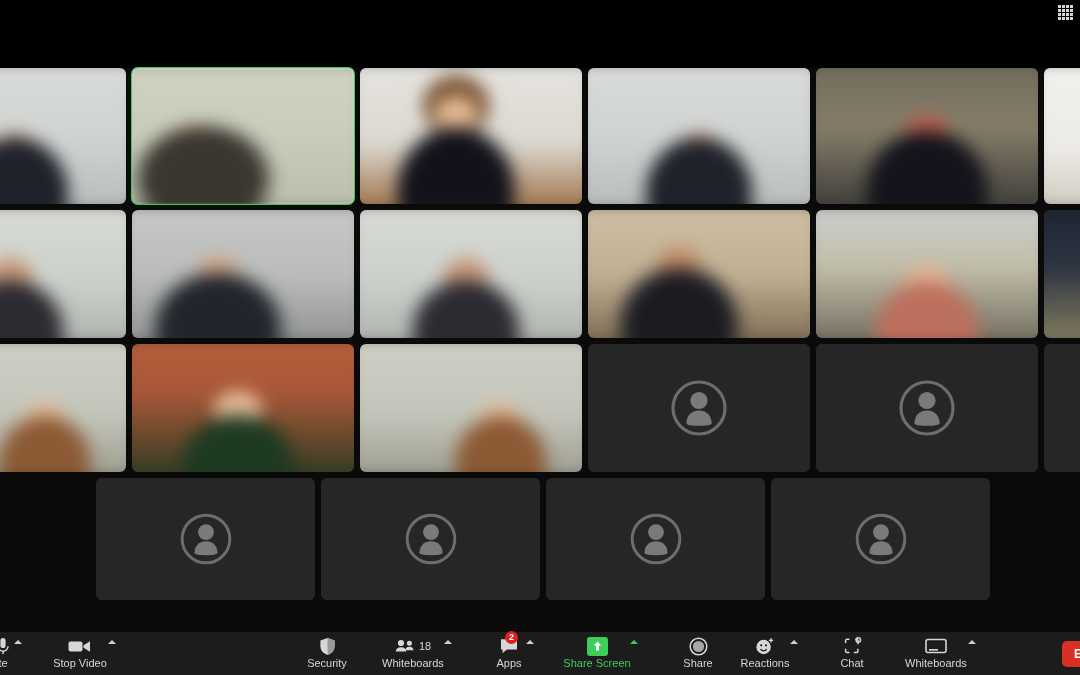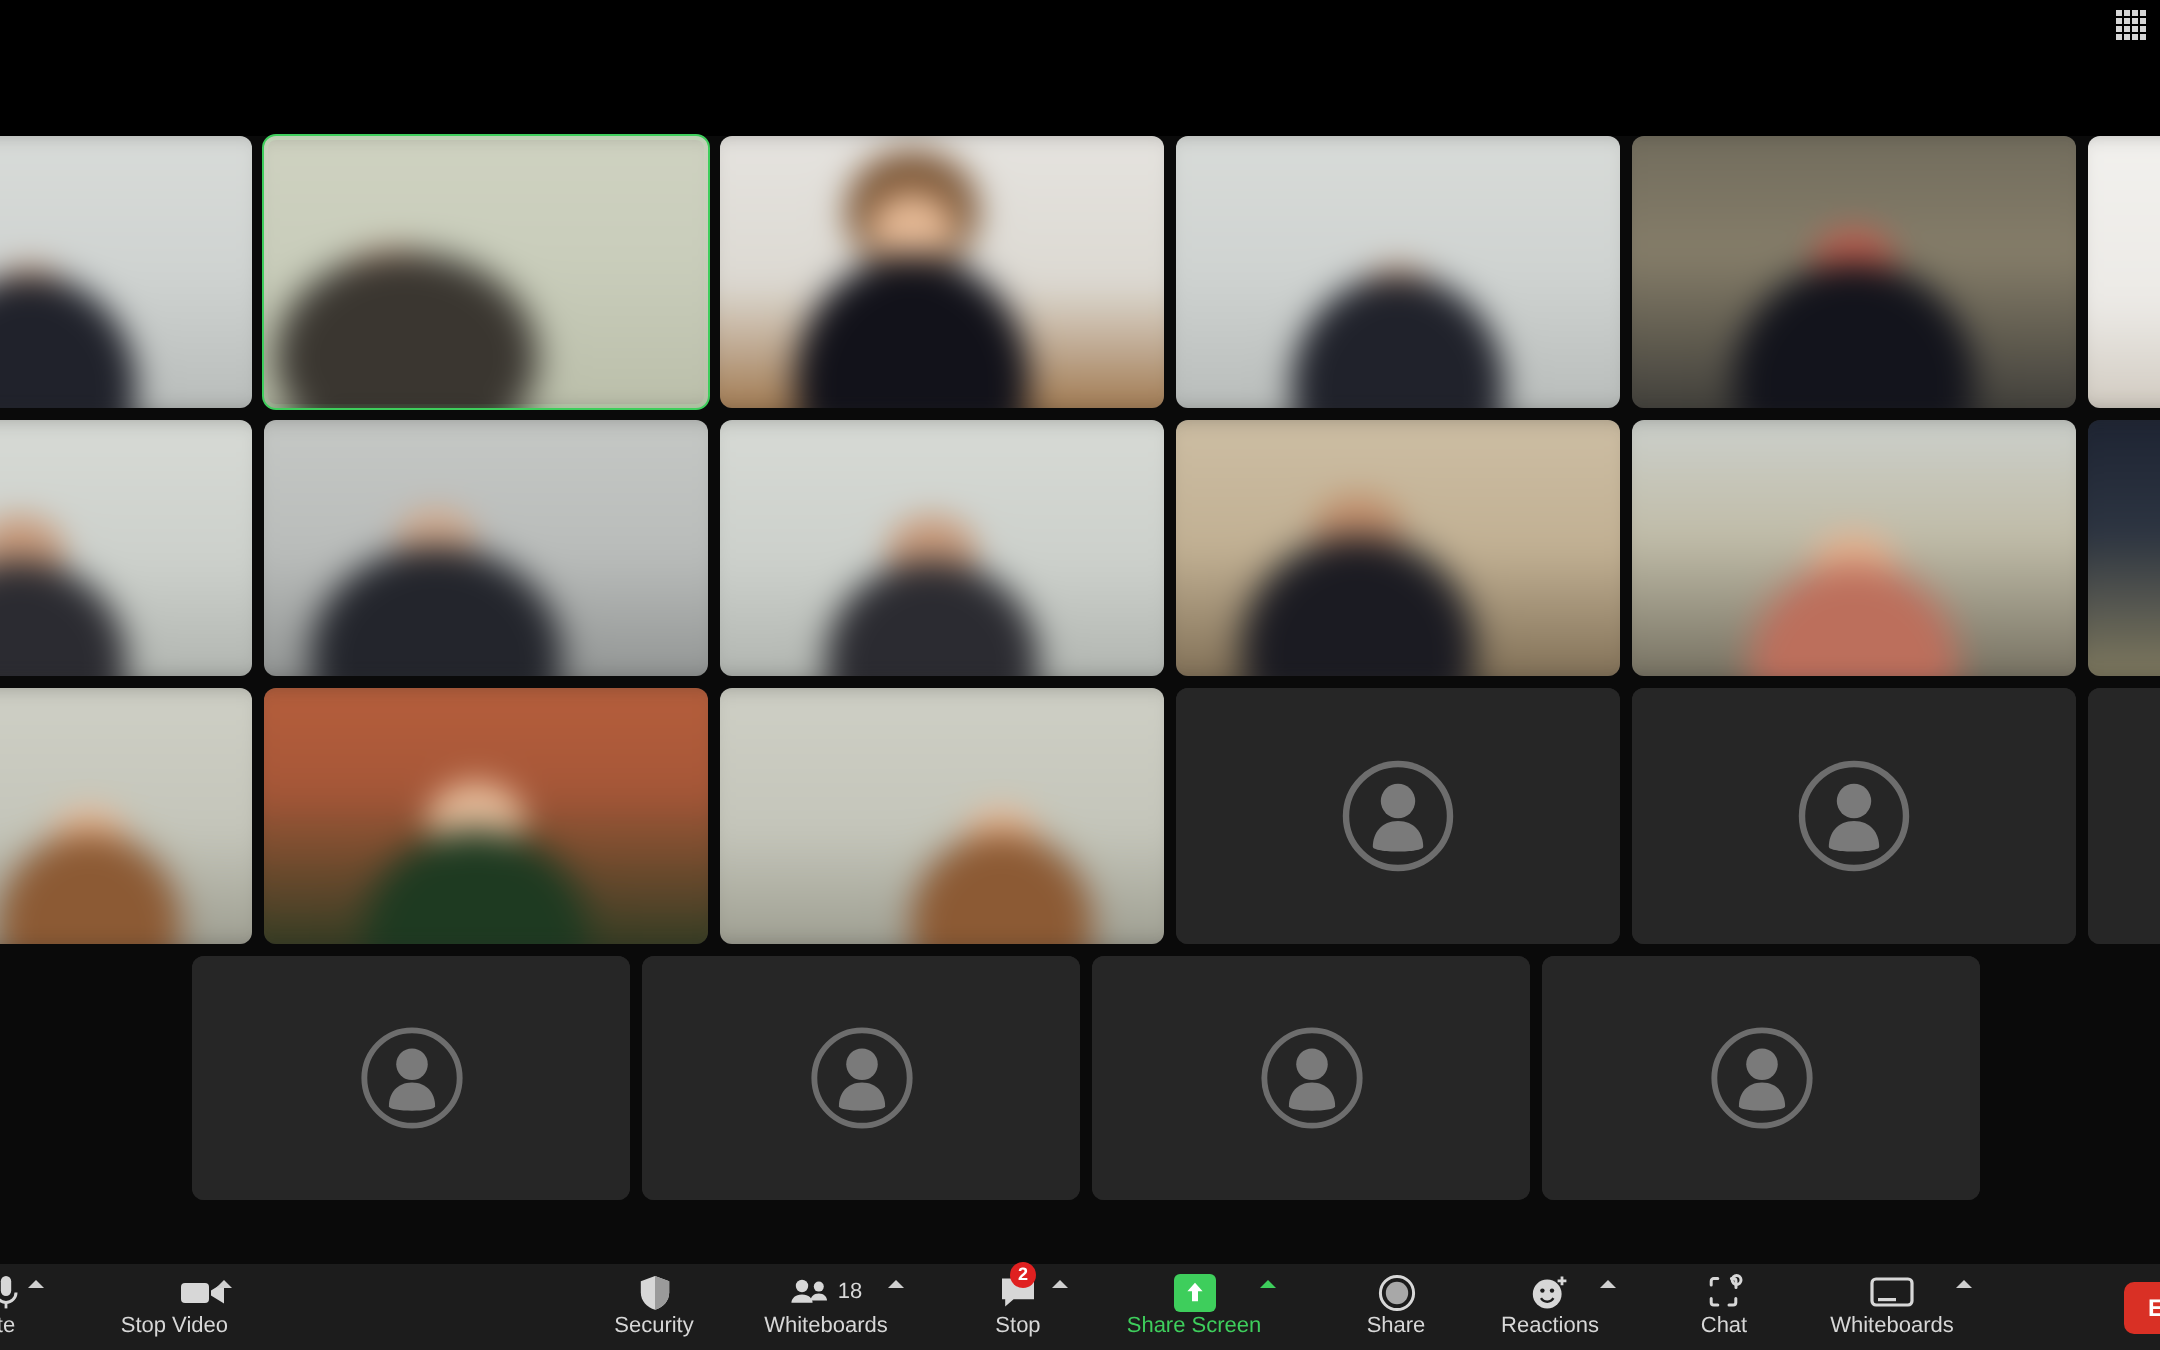--- a/index.html
+++ b/index.html
@@ -296,21 +296,21 @@
           <svg width="14" height="19" viewBox="0 0 14 19">
             <rect x="4.4" y="1" width="5.2" height="10" rx="2.6" fill="#d7d7d7"></rect>
             <path d="M2 9.2a5 5 0 0 0 10 0" fill="none" stroke="#d7d7d7" stroke-width="1.5"></path>
             <rect x="6.3" y="14" width="1.4" height="3.2" fill="#d7d7d7"></rect>
           </svg>
         </div>
         <div class="tb-label">te</div>
         <div class="caret"></div>
       </div>
 
-      <div class="tb-item with-caret" style="min-width:68px; margin-left:12px;align-items:flex-end;">
+      <div class="tb-item with-caret" style="min-width:68px; margin-left:12px;">
         <div class="tb-icon">
           <svg width="24" height="15" viewBox="0 0 24 15">
             <rect x="0.5" y="2.5" width="14" height="10" rx="2" fill="#d7d7d7"></rect>
             <path d="M15.5 6.3 L22 2.2 L22 12.8 L15.5 8.7 Z" fill="#d7d7d7"></path>
           </svg>
         </div>
         <div class="tb-label">Stop Video</div>
         <div class="caret"></div>
       </div>
 
@@ -342,21 +342,21 @@
         <div class="caret"></div>
       </div>
 
       <div class="tb-item with-caret" style="min-width:46px; margin-left:22px;">
         <div class="tb-icon">
           <svg width="20" height="17" viewBox="0 0 20 17">
             <path d="M2 1.2h16v10.4H7.8L3.6 15.2v-3.6H2Z" fill="#d7d7d7"></path>
           </svg>
         </div>
         <div class="badge">2</div>
-        <div class="tb-label">Stop</div>
+        <div class="tb-label">Apps</div>
         <div class="caret"></div>
       </div>
 
       <div class="tb-item with-caret" style="min-width:78px; margin-left:12px;">
         <div class="tb-icon">
           <div class="share-box">
             <svg width="11" height="12" viewBox="0 0 11 12">
               <path d="M5.5 1.4 L9.3 5.6 H7 V10.6 H4 V5.6 H1.7 Z" fill="#ffffff"></path>
             </svg>
           </div>
@@ -368,21 +368,21 @@
       <div class="tb-item" style="min-width:52px; margin-left:22px;">
         <div class="tb-icon">
           <svg width="19" height="19" viewBox="0 0 19 19">
             <circle cx="9.5" cy="9.5" r="8.3" fill="none" stroke="#d7d7d7" stroke-width="1.5"></circle>
             <circle cx="9.5" cy="9.5" r="5.6" fill="#a8a8a8"></circle>
           </svg>
         </div>
         <div class="tb-label">Share</div>
       </div>
 
-      <div class="tb-item with-caret" style="min-width:62px; margin-left:20px;justify-content:space-between;">
+      <div class="tb-item with-caret" style="min-width:62px; margin-left:10px;justify-content:space-between;">
         <div class="tb-icon">
           <svg width="20" height="19" viewBox="0 0 20 19">
             <circle cx="8.6" cy="10" r="7.2" fill="#d7d7d7"></circle>
             <circle cx="6.2" cy="8.3" r="1.1" fill="#1c1c1c"></circle>
             <circle cx="11" cy="8.3" r="1.1" fill="#1c1c1c"></circle>
             <path d="M5.5 12.1a3.6 3.6 0 0 0 6.2 0" fill="none" stroke="#1c1c1c" stroke-width="1.2"></path>
             <path d="M16 1.2v4.4M13.8 3.4h4.4" stroke="#d7d7d7" stroke-width="1.4"></path>
           </svg>
         </div>
         <div class="tb-label">Reactions</div>

